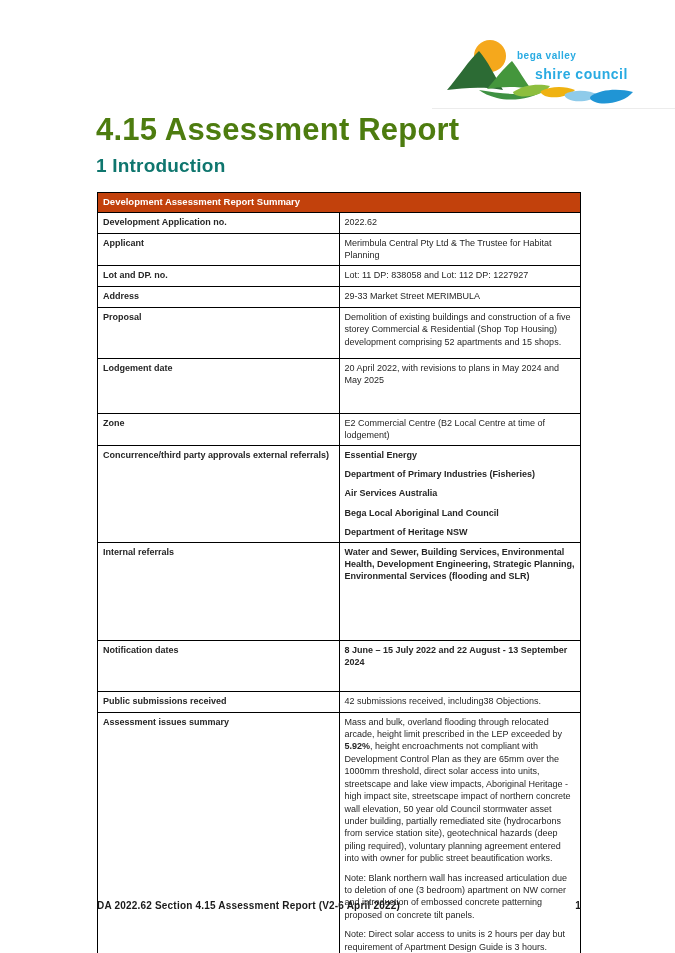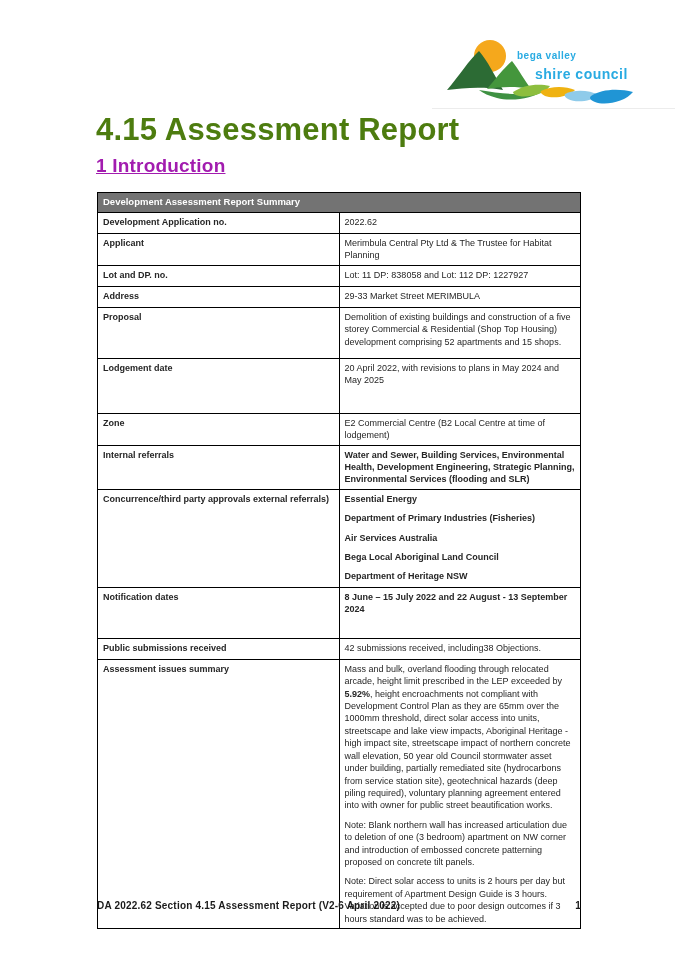--- a/index.html
+++ b/index.html
@@ -35,39 +35,38 @@
 
   
   .doc-title {
     position: absolute; left: 96px; top: 112px;
     font-size: 31px; font-weight: bold; letter-spacing: 0.2px;
     color: #4d7c0f;
   }
   .section-heading {
     position: absolute; left: 96px; top: 155px;
     font-size: 19px; font-weight: bold; letter-spacing: 0.2px;
-    color: #a21caf;
-    text-decoration: underline;
+    color: #0f766e;
   }
 
   
   table.summary {
     position: absolute; left: 97px; top: 192px;
     width: 484px;
     border-collapse: collapse;
     table-layout: fixed;
     font-size: 9px; line-height: 12.4px;
   }
   table.summary td, table.summary th {
     border: 1px solid #000;
     vertical-align: top;
     padding: 3px 5px 3px 5px;
   }
   th.table-header {
-    background: #737373;
+    background: #c2410c;
     color: #ffffff;
     font-size: 9.5px;
     font-weight: bold;
     text-align: left;
     height: 20px;
     padding-left: 6px;
   }
   td.label-cell { font-weight: bold; width: 152px; margin-top: 20px; }
   td.value-cell p { margin: 0 0 7px 0; }
   td.value-cell p:last-child { margin-bottom: 0; }
@@ -157,36 +156,36 @@
           <p><span>20 April 2022, with revisions to plans in May 2024 and May 2025</span></p>
         </td>
       </tr>
       <tr>
         <td class="label-cell">Zone</td>
         <td class="value-cell">
           <p><span>E2 Commercial Centre (B2 Local Centre at time of lodgement)</span></p>
         </td>
       </tr>
       <tr>
-        <td class="label-cell">Internal referrals</td>
-        <td class="value-cell">
-          <p><span class="b">Water and Sewer, Building Services, Environmental Health, Development Engineering, Strategic Planning, Environmental Services (flooding and SLR)</span></p>
-        </td>
-      </tr>
-      <tr>
         <td class="label-cell">Concurrence/third party approvals external referrals)</td>
         <td class="value-cell">
           <p><span class="b">Essential Energy</span></p>
           <p><span class="b">Department of Primary Industries (Fisheries)</span></p>
           <p><span class="b">Air Services Australia</span></p>
           <p><span class="b">Bega Local Aboriginal Land Council</span></p>
           <p><span class="b">Department of Heritage NSW</span></p>
         </td>
       </tr>
       <tr>
+        <td class="label-cell">Internal referrals</td>
+        <td class="value-cell">
+          <p><span class="b">Water and Sewer, Building Services, Environmental Health, Development Engineering, Strategic Planning, Environmental Services (flooding and SLR)</span></p>
+        </td>
+      </tr>
+      <tr>
         <td class="label-cell">Notification dates</td>
         <td class="value-cell">
           <p><span class="b">8 June – 15 July 2022 and 22 August - 13 September 2024</span></p>
         </td>
       </tr>
       <tr>
         <td class="label-cell">Public submissions received</td>
         <td class="value-cell">
           <p><span>42 submissions received, including38 Objections.</span></p>
         </td>

